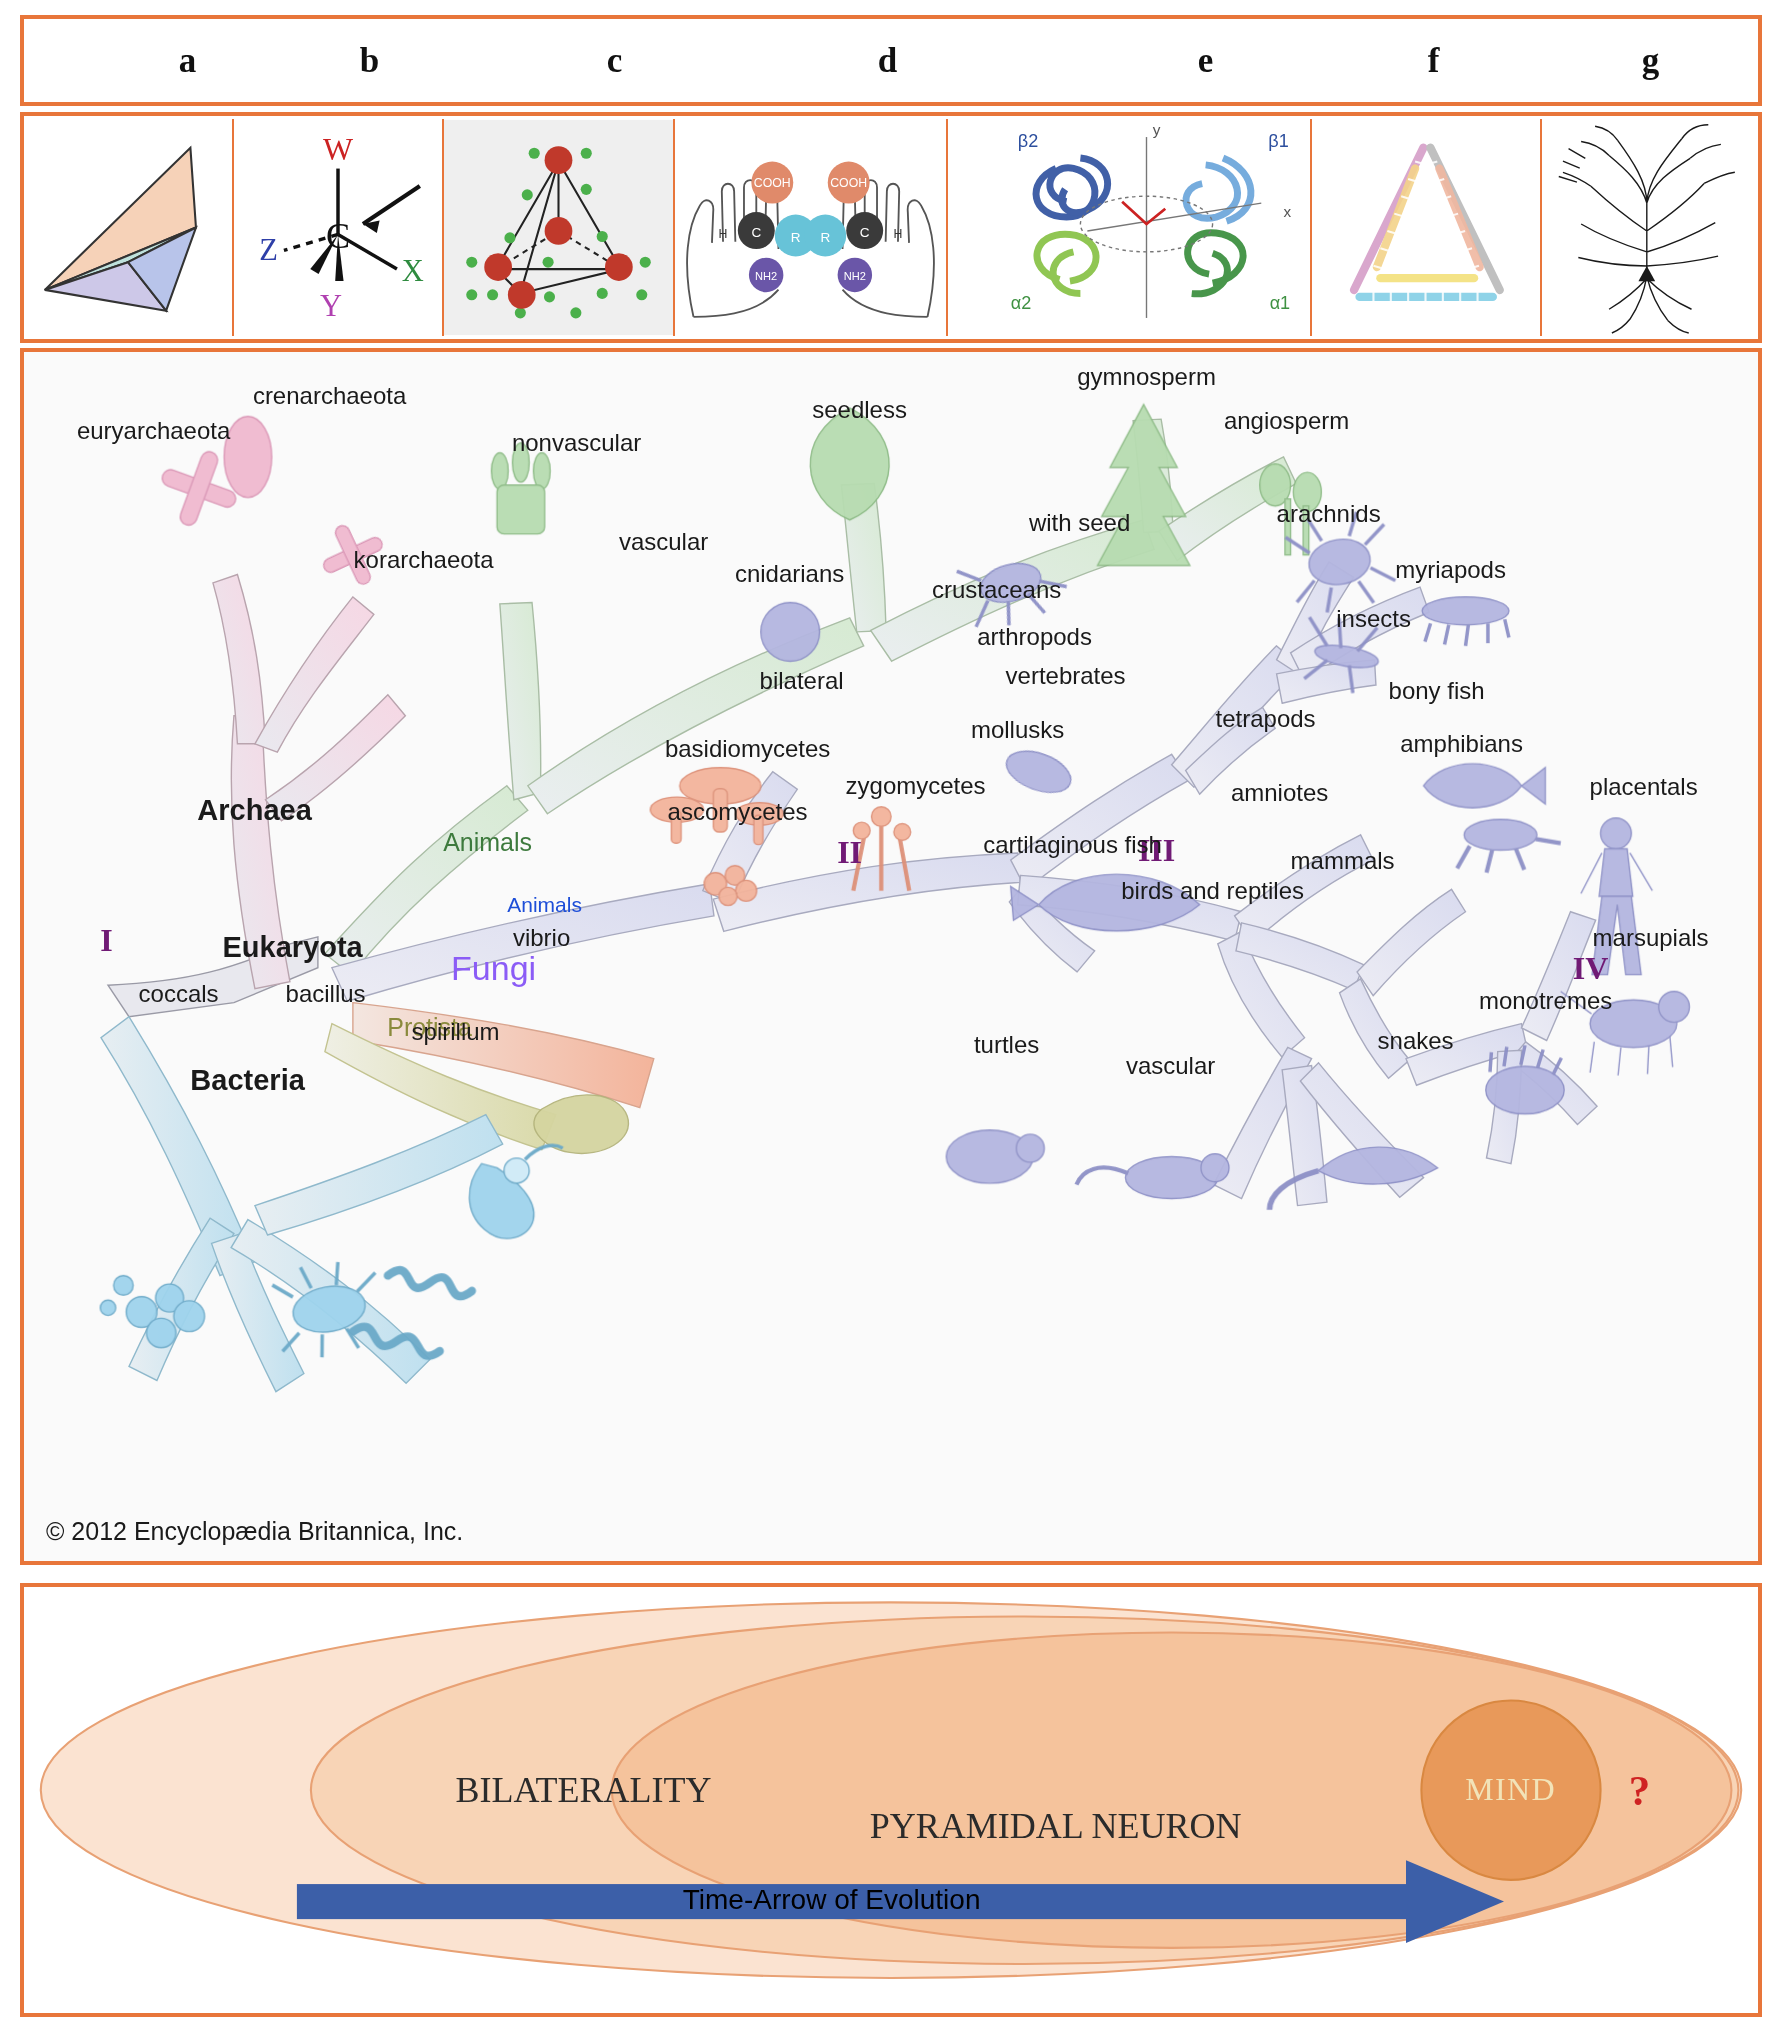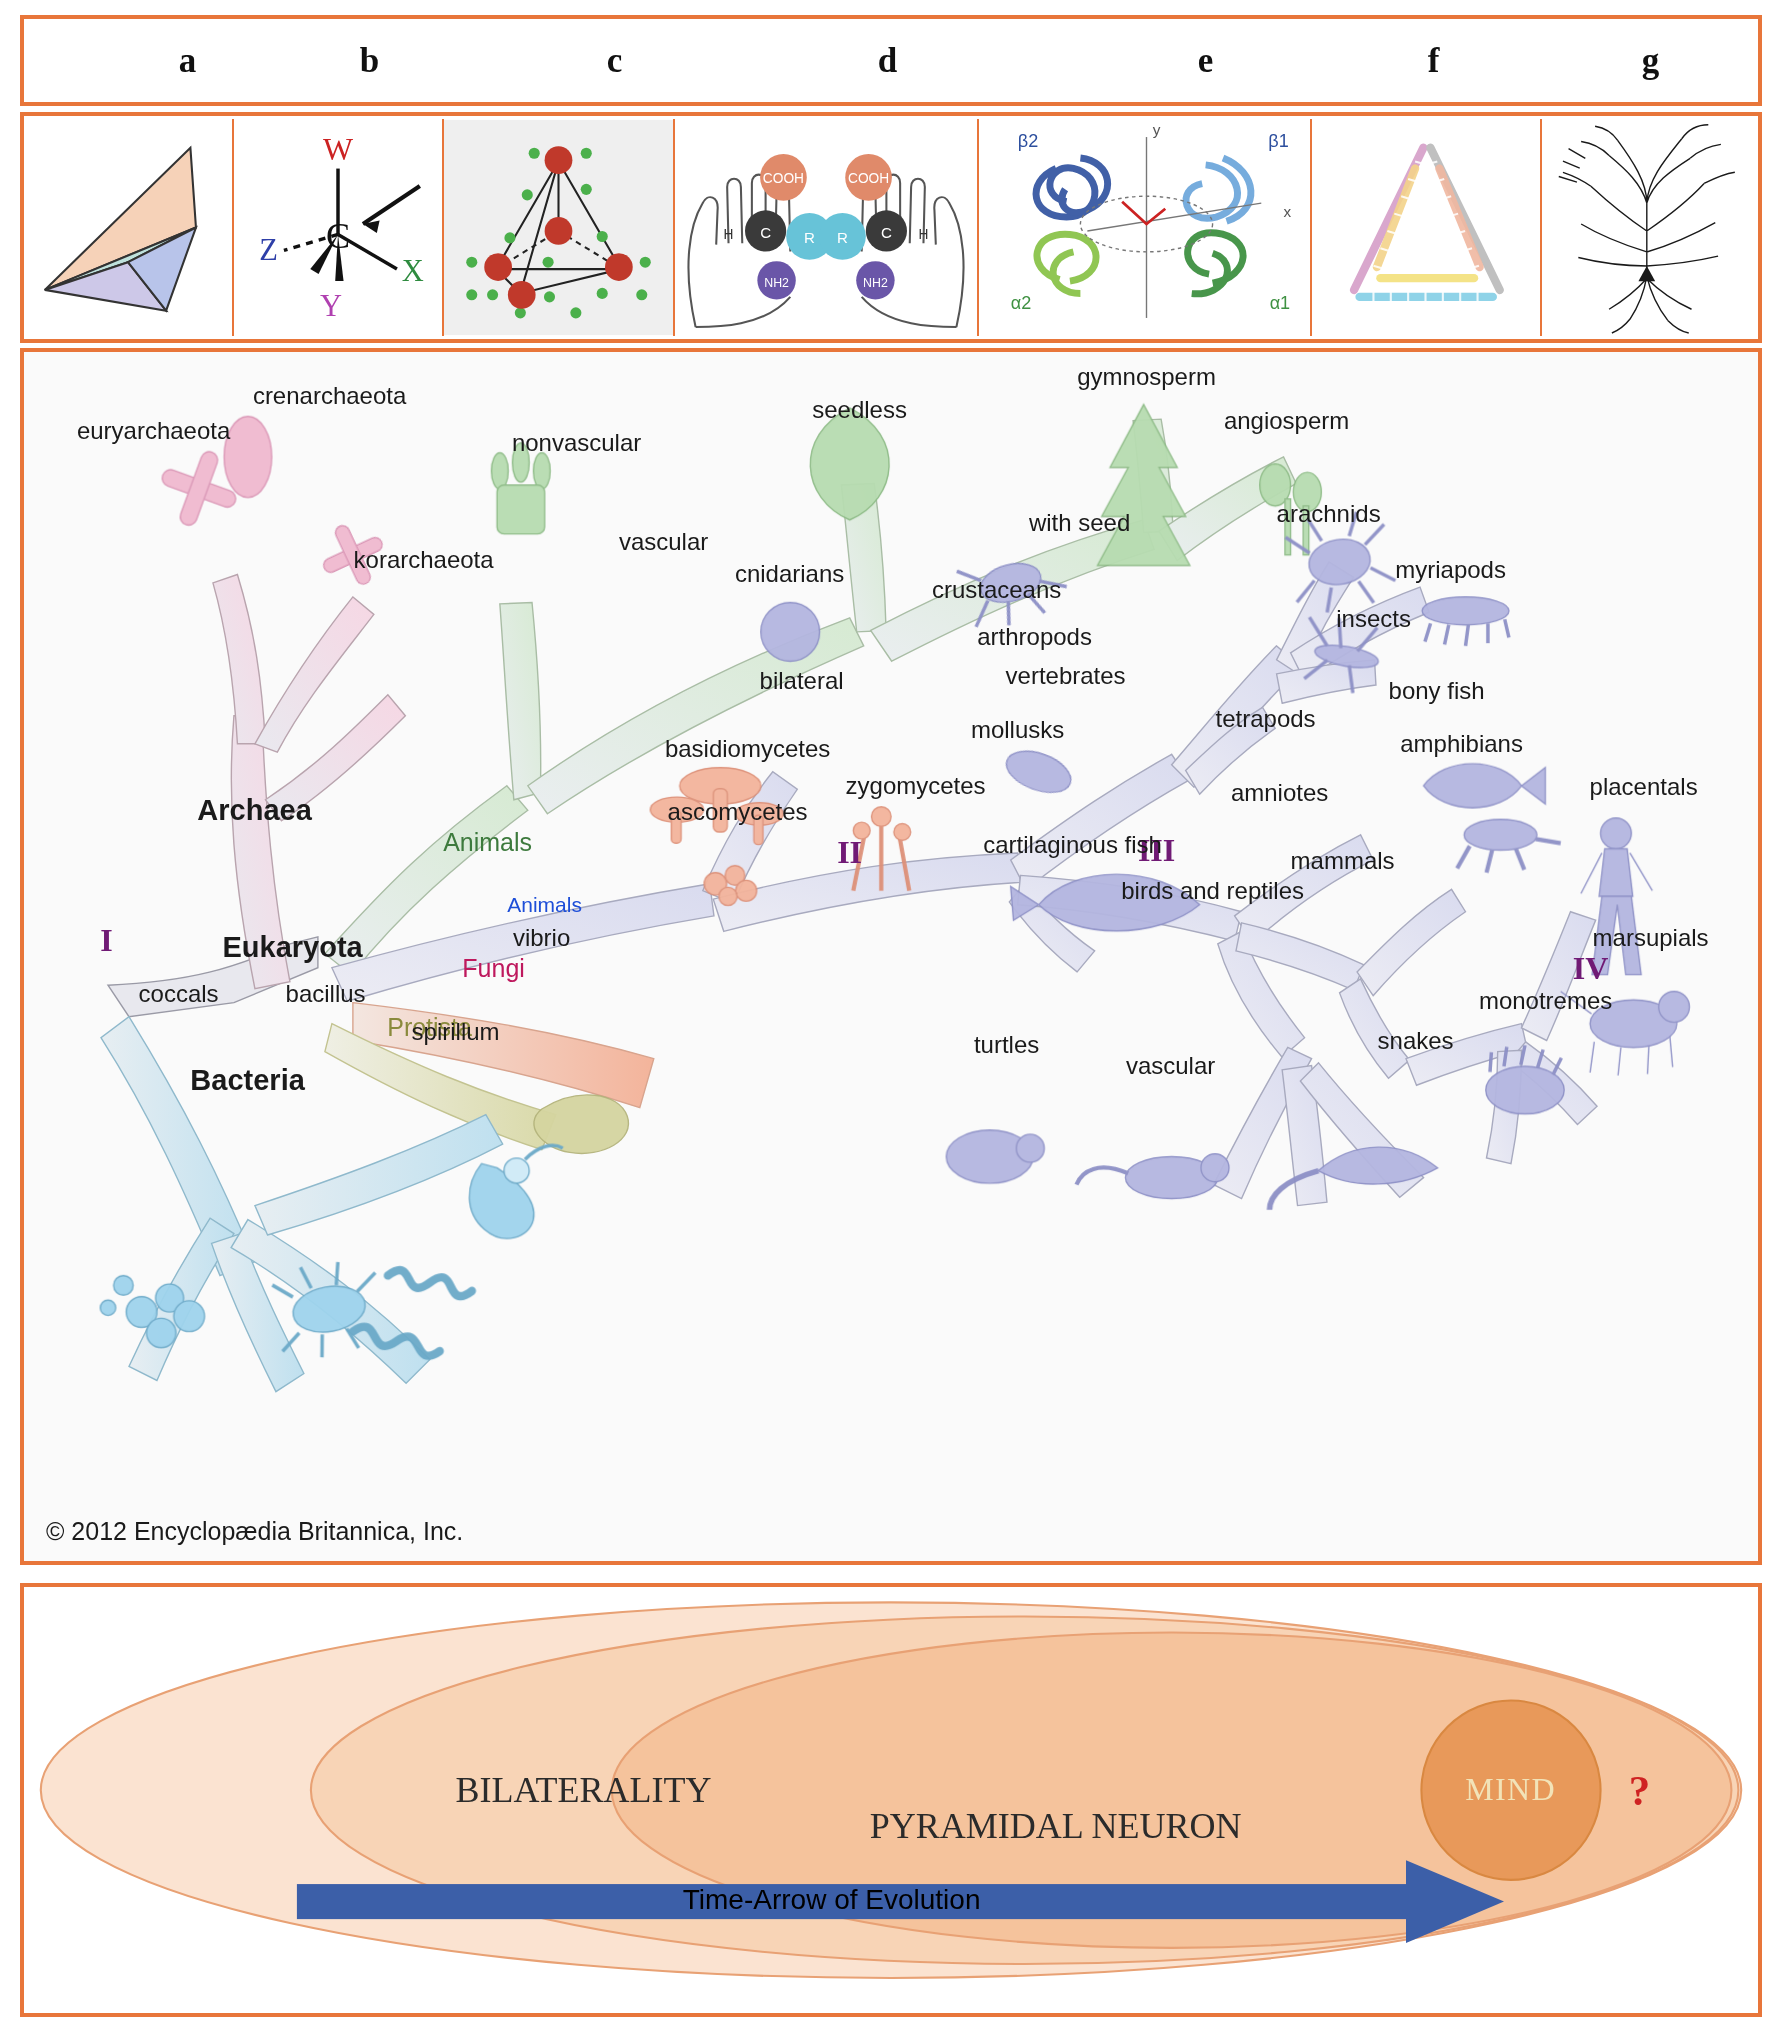--- a/index.html
+++ b/index.html
@@ -48,21 +48,21 @@
   .tlabel{
     position:absolute;
     font-family:"Liberation Sans", sans-serif;
     font-size:24px;color:#1a1a1a;
     white-space:nowrap;
     transform:translate(-50%,-50%);
   }
   .tlabel.domain{font-weight:bold;font-size:29px;}
   .tlabel.kingdom-plants{color:#3d7a3d;font-size:25px;}
   .tlabel.kingdom-animals{color:#1d4ed8;font-size:21px;}
-  .tlabel.kingdom-fungi{color:#be185d;font-size:25px;}
+  .tlabel.kingdom-fungi{color:#8b5cf6;font-size:34px;}
   .tlabel.kingdom-protista{color:#8a8a3c;font-size:25px;}
   .roman{
     position:absolute;color:#701a75;font-weight:bold;
     font-family:"Liberation Serif", serif;font-size:32px;
     transform:translate(-50%,-50%);
   }
   .copyright{
     position:absolute;left:22.4px;bottom:15.4px;
     font-size:25px;color:#1a1a1a;
   }
@@ -173,21 +173,21 @@
           <g fill="#c0392b">
             <circle cx="165" cy="58" r="20"></circle>
             <circle cx="165" cy="160" r="20"></circle>
             <circle cx="78" cy="212" r="20"></circle>
             <circle cx="252" cy="212" r="20"></circle>
             <circle cx="112" cy="252" r="20"></circle>
           </g>
         </svg>
       </div>
 
-      <div class="icon-cell" style="left:651px;width:304px">
+      <div class="icon-cell" style="left:651px;width:273px">
         <svg viewBox="0 0 440 310">
           <g fill="none" stroke="#555" stroke-width="3">
             <path d="M30,300 C10,210 22,150 40,120 C48,104 64,110 62,130 L60,180
                      M78,178 L76,96 C76,80 96,80 96,96 L98,178
                      M112,180 L112,90 C112,74 132,74 132,90 L132,182
                      M146,186 L148,104 C148,90 166,90 166,104 L168,190
                      M30,300 C60,300 130,300 168,256"></path>
             <path d="M410,300 C430,210 418,150 400,120 C392,104 376,110 378,130 L380,180
                      M362,178 L364,96 C364,80 344,80 344,96 L342,178
                      M328,180 L328,90 C328,74 308,74 308,90 L308,182

